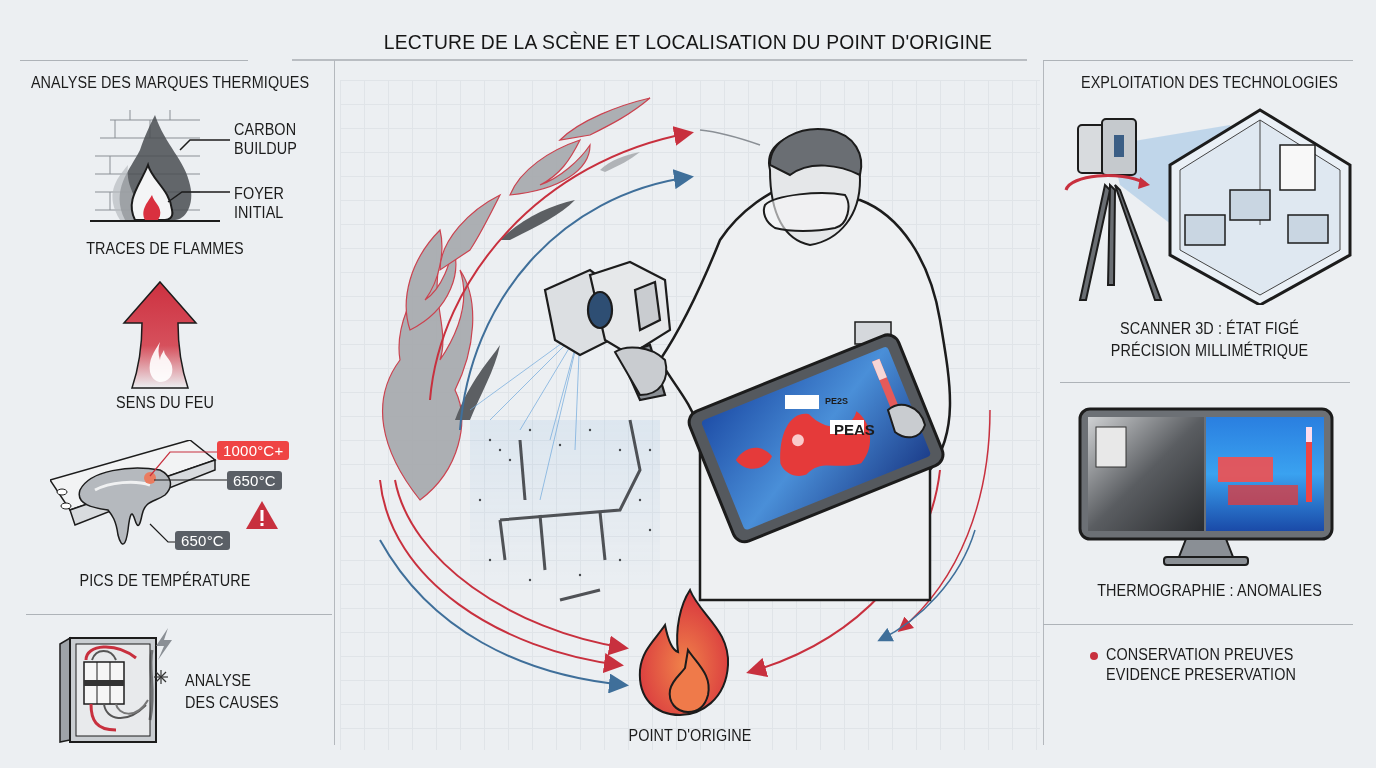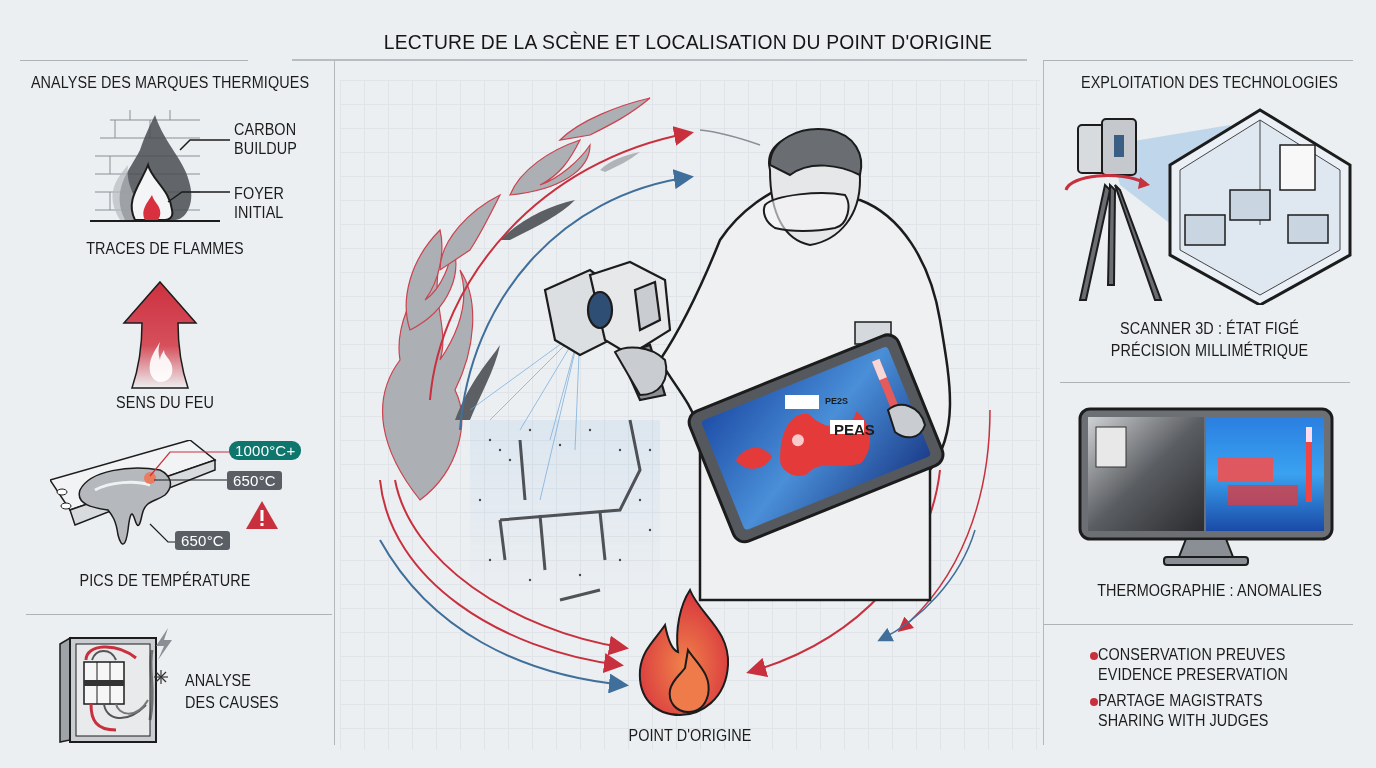--- a/index.html
+++ b/index.html
@@ -25,21 +25,21 @@
     font-size: 16px; letter-spacing: 0.1px; color: #1c1c1c;
     transform: scaleX(0.9); transform-origin: center;
     text-align: center; white-space: nowrap;
   }
   .label.left { transform-origin: left; text-align: left; }
 
   .tag {
     position: absolute; color: #fff; font-size: 15px; padding: 1px 6px;
     border-radius: 3px; white-space: nowrap; letter-spacing: 0.2px;
   }
-  .bullet-item { display: flex; align-items: flex-start; }
+  .bullet-item { display: flex; align-items: flex-start; gap: 8px; }
   .bullet-dot { width: 8px; height: 8px; border-radius: 50%; background: #c8303e; margin-top: 7px; flex: none; }
 
   .grid {
     left: 340px; top: 80px; width: 700px; height: 670px;
     background-image:
       linear-gradient(#dfe3e7 1px, transparent 1px),
       linear-gradient(90deg, #dfe3e7 1px, transparent 1px);
     background-size: 24px 24px;
     opacity: 0.9;
   }
@@ -110,21 +110,21 @@
   <path d="M20 70 L165 20 L165 30 L25 85 Z" fill="#d8dbde" stroke="#1c1c1c" stroke-width="1.5"></path>
   <path d="M30 50 C40 30 80 25 110 30 C120 35 125 45 115 55 C105 62 95 60 92 75 C90 85 88 90 85 80 C82 70 80 72 78 90 C76 105 72 110 68 95 C66 80 62 75 58 70 C45 68 25 65 30 50 Z" fill="#b5b9be" stroke="#1c1c1c" stroke-width="1.5"></path>
   <path d="M45 50 C60 42 85 40 100 45" stroke="#ffffff" stroke-width="3" fill="none" opacity="0.8"></path>
   <circle cx="100" cy="38" r="6" fill="#f07555" opacity="0.9"></circle>
   <ellipse cx="12" cy="52" rx="5" ry="3" fill="#fff" stroke="#1c1c1c"></ellipse>
   <ellipse cx="16" cy="66" rx="5" ry="3" fill="#fff" stroke="#1c1c1c"></ellipse>
   <path d="M100 36 L120 12 L180 12" stroke="#c8303e" stroke-width="1.2" fill="none"></path>
   <path d="M104 40 L180 40" stroke="#1c1c1c" stroke-width="1.2" fill="none"></path>
   <path d="M100 84 L118 102 L125 102" stroke="#1c1c1c" stroke-width="1.2" fill="none"></path>
 </svg>
-<div class="tag" style="left:229px;top:441px;background:#0f766e;border-radius:9px;">1000°C+</div>
+<div class="tag" style="left:217px;top:441px;background:#ef4444;">1000°C+</div>
 <div class="tag" style="left:227px;top:471px;background:#5a5f66;">650°C</div>
 <div class="tag" style="left:175px;top:531px;background:#5a5f66;">650°C</div>
 <svg class="abs" style="left:245px;top:500px;" width="34" height="30" viewBox="0 0 34 30">
   <path d="M17 1 L33 29 L1 29 Z" fill="#c8303e"></path>
   <rect x="15.5" y="10" width="3" height="11" fill="#fff"></rect>
   <rect x="15.5" y="23" width="3" height="3" fill="#fff"></rect>
 </svg>
 <div class="abs label" style="left:0;width:330px;top:572px;">PICS DE TEMPÉRATURE</div>
 
 <div class="abs hr" style="left:26px;top:614px;width:306px;"></div>
@@ -335,20 +335,13 @@
 <div class="abs hr" style="left:1043px;top:624px;width:310px;"></div>
 
 <div class="abs" style="left:1090px;top:645px;">
   <div class="bullet-item" style="margin-bottom:6px;">
     <span class="bullet-dot"></span>
     <div class="label left" style="line-height:20px;">
       <div>CONSERVATION PREUVES</div>
       <div>EVIDENCE PRESERVATION</div>
     </div>
   </div>
-  <div class="bullet-item">
-    <span class="bullet-dot"></span>
-    <div class="label left" style="line-height:20px;">
-      <div>PARTAGE MAGISTRATS</div>
-      <div>SHARING WITH JUDGES</div>
-    </div>
-  </div>
 </div>
 
 </body></html>

